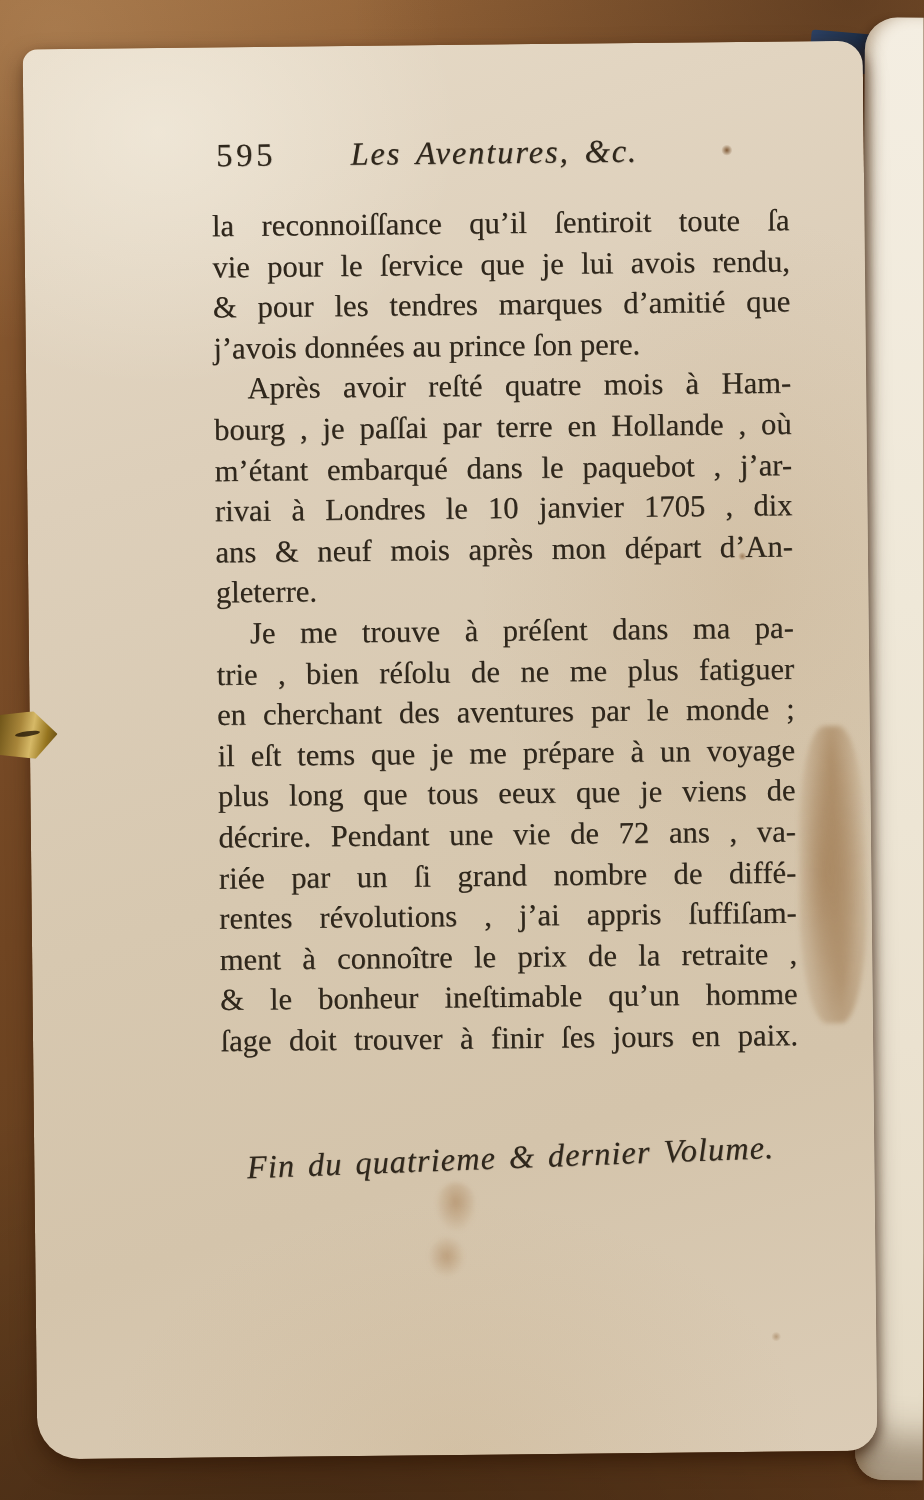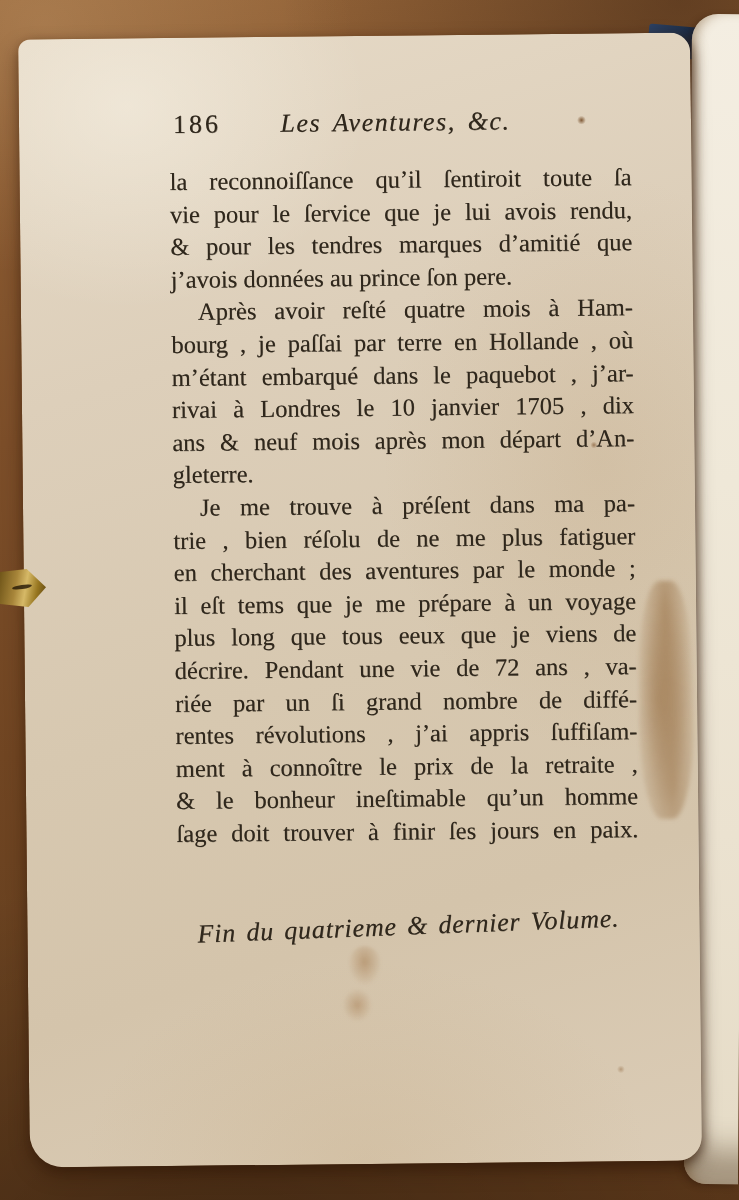--- a/index.html
+++ b/index.html
@@ -163,21 +163,21 @@
   <div class="page">
 
     <div class="stain stain-band"></div>
     <div class="stain stain-dot1"></div>
     <div class="stain stain-dot2"></div>
     <div class="stain stain-sm1"></div>
     <div class="stain stain-sm2"></div>
     <div class="stain stain-dot3"></div>
 
     <div class="text-col page-head">
-      <span class="page-num">186</span>
+      <span class="page-num">595</span>
       <span class="running-title">Les Aventures, &amp;c.</span>
     </div>
 
     <div class="text-col body-text">
       <div class="line">la reconnoiſſance qu’il ſentiroit toute ſa</div>
       <div class="line">vie pour le ſervice que je lui avois rendu,</div>
       <div class="line">&amp; pour les tendres marques d’amitié que</div>
       <div class="line endline">j’avois données au prince ſon pere.</div>
       <div class="line indent">Après avoir reſté quatre mois à Ham-</div>
       <div class="line">bourg , je paſſai par terre en Hollande , où</div>

